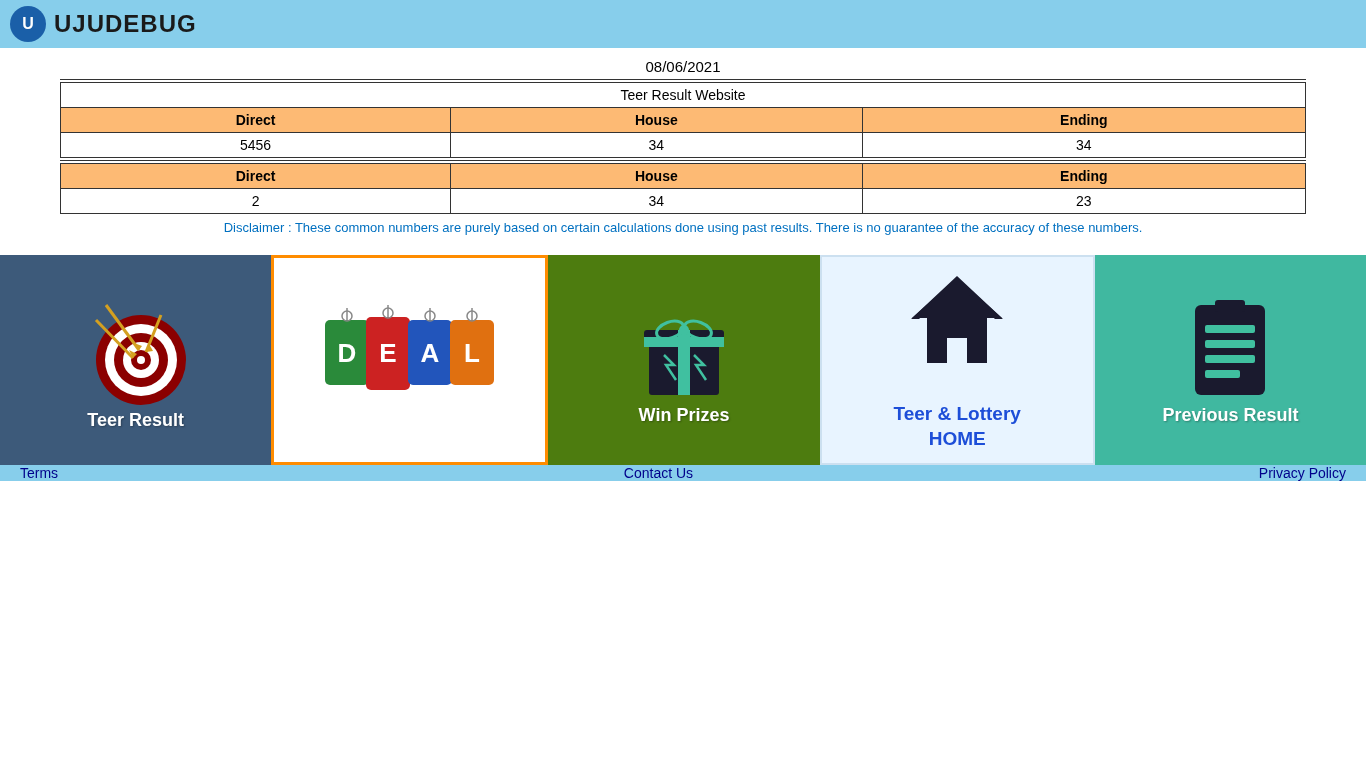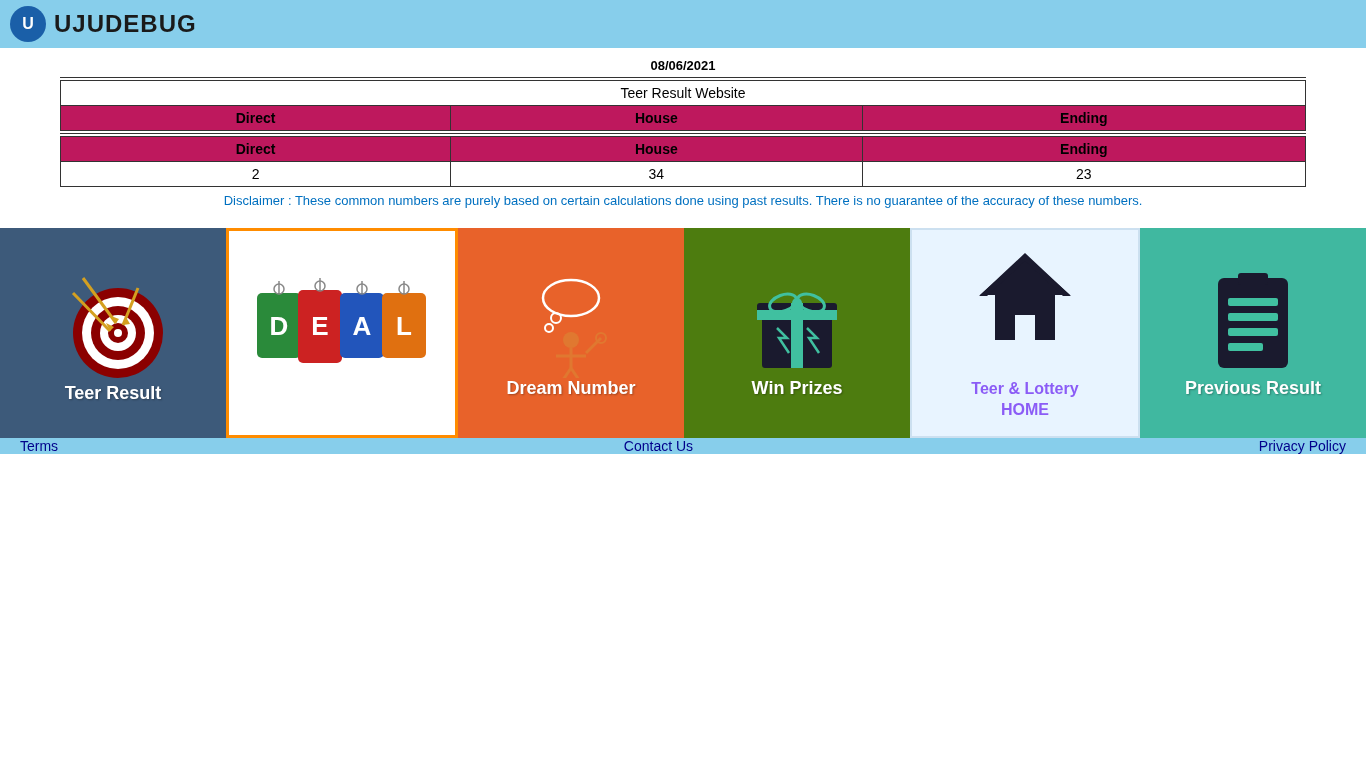--- a/index.html
+++ b/index.html
@@ -22,36 +22,36 @@
       flex-shrink: 0;
     }
     .site-title {
       font-size: 24px; font-weight: bold; color: #1a1a1a; letter-spacing: 1px;
     }
 
     
     .main { padding: 10px 60px; background: #fff; }
 
     .date-text {
-      text-align: center; font-weight: bold; font-size: 13px; margin-bottom: 4px;
+      text-align: center; font-weight: normal; font-size: 15px; margin-bottom: 4px;
     }
     .divider { border: none; border-top: 1px solid #333; margin: 2px 0; }
 
     
     .result-table {
       width: 100%; border-collapse: collapse; 
     }
     .result-table td, .result-table th {
       border: 1px solid #333;
       text-align: center;
       padding: 4px 8px;
       font-size: 14px;
     }
     .table-header-row td {
-      background: #be185d;
+      background: #fdba74;
       font-weight: bold;
       color: #000;
     }
     .table-title-row td {
       background: #fff;
       font-weight: normal;
     }
     .table-data-row td {
       background: #fff;
       color: #000;
@@ -103,23 +103,23 @@
 
     .banner-label {
       color: #fff;
       font-weight: bold;
       font-size: 18px;
       text-align: center;
       margin-top: 0;
       text-shadow: 1px 1px 2px rgba(0,0,0,0.3);
     }
     .banner-label-dark {
-      color: #8b5cf6;
+      color: #1d4ed8;
       font-weight: bold;
-      font-size: 16px;
+      font-size: 19px;
       text-align: center;
       margin-top: 24px;
       line-height: 1.3;
     }
 
     
     .footer {
       background: #87CEEB;
       display: flex;
       justify-content: space-between;
@@ -148,20 +148,25 @@
 
   <table class="result-table">
     <tbody>
         <tr class="table-title-row">
       <td colspan="3">Teer Result Website</td>
     </tr>
     <tr class="table-header-row">
       <td>Direct</td>
       <td>House</td>
       <td>Ending</td>
+    </tr>
+    <tr class="table-data-row">
+      <td>5456</td>
+      <td>34</td>
+      <td>34</td>
     </tr>
   </tbody>
     </table>
 
   <hr class="divider">
 
   <table class="result-table">
     <tbody>
         <tr class="table-header-row">
       <td>Direct</td>
@@ -220,38 +225,20 @@
       <circle cx="120" cy="16" r="5" fill="none" stroke="#888" stroke-width="1.5"></circle>
       <text x="120" y="62" text-anchor="middle" fill="white" font-size="26" font-weight="bold">A</text>
 
       <line x1="162" y1="8" x2="162" y2="20" stroke="#888" stroke-width="1.5"></line>
       <rect x="140" y="20" width="44" height="65" rx="5" fill="#e07010"></rect>
       <circle cx="162" cy="16" r="5" fill="none" stroke="#888" stroke-width="1.5"></circle>
       <text x="162" y="62" text-anchor="middle" fill="white" font-size="26" font-weight="bold">L</text>
     </svg>
   </div>
 
-  <div class="banner banner-dream">
-    <svg width="100" height="110" viewBox="0 0 100 110">
-
-      <ellipse cx="50" cy="30" rx="28" ry="18" fill="none" stroke="#fff" stroke-width="2.5"></ellipse>
-      <circle cx="35" cy="50" r="5" fill="none" stroke="#fff" stroke-width="2"></circle>
-      <circle cx="28" cy="60" r="4" fill="none" stroke="#fff" stroke-width="2"></circle>
-
-      <circle cx="50" cy="72" r="8" fill="#e07830"></circle>
-      <line x1="50" y1="80" x2="50" y2="100" stroke="#e07830" stroke-width="3"></line>
-      <line x1="35" y1="88" x2="65" y2="88" stroke="#e07830" stroke-width="3"></line>
-      <line x1="50" y1="100" x2="40" y2="115" stroke="#e07830" stroke-width="3"></line>
-      <line x1="50" y1="100" x2="60" y2="115" stroke="#e07830" stroke-width="3"></line>
-
-      <line x1="65" y1="85" x2="80" y2="70" stroke="#e07830" stroke-width="3"></line>
-      <circle cx="80" cy="70" r="5" fill="none" stroke="#e07830" stroke-width="2"></circle>
-    </svg>
-    <div class="banner-label">Dream Number</div>
-  </div>
 
   <div class="banner banner-win">
     <svg width="100" height="110" viewBox="0 0 100 110">
 
       <rect x="15" y="45" width="70" height="55" rx="3" fill="#1a1a2e"></rect>
       <rect x="10" y="35" width="80" height="16" rx="3" fill="#1a1a2e"></rect>
 
       <rect x="44" y="35" width="12" height="65" fill="#40c0a0"></rect>
 
       <rect x="10" y="42" width="80" height="10" fill="#40c0a0"></rect>

